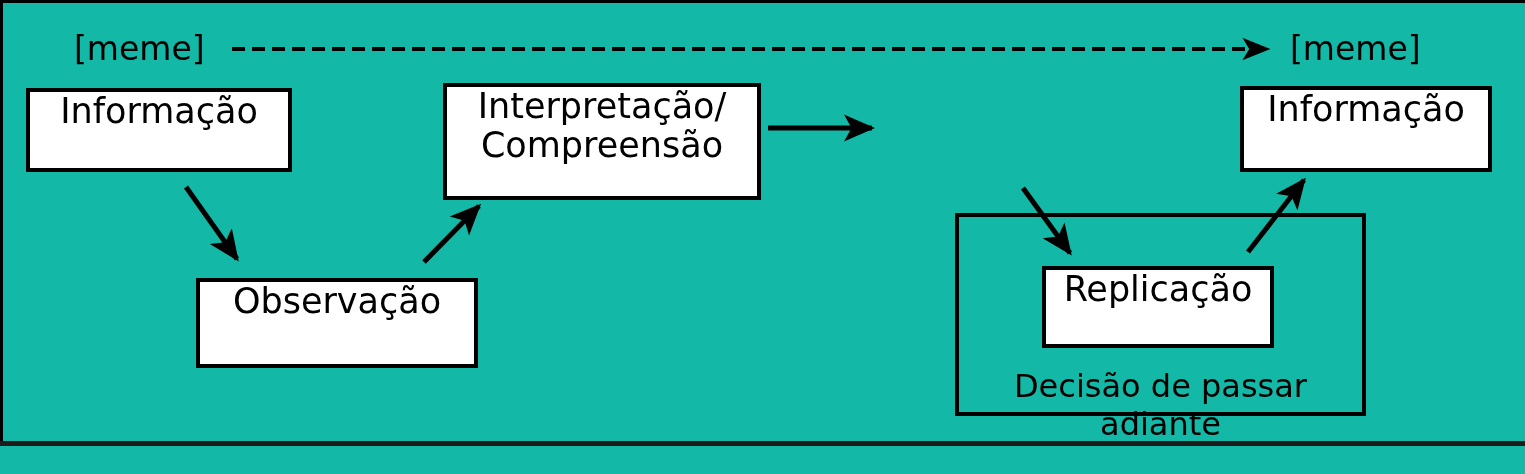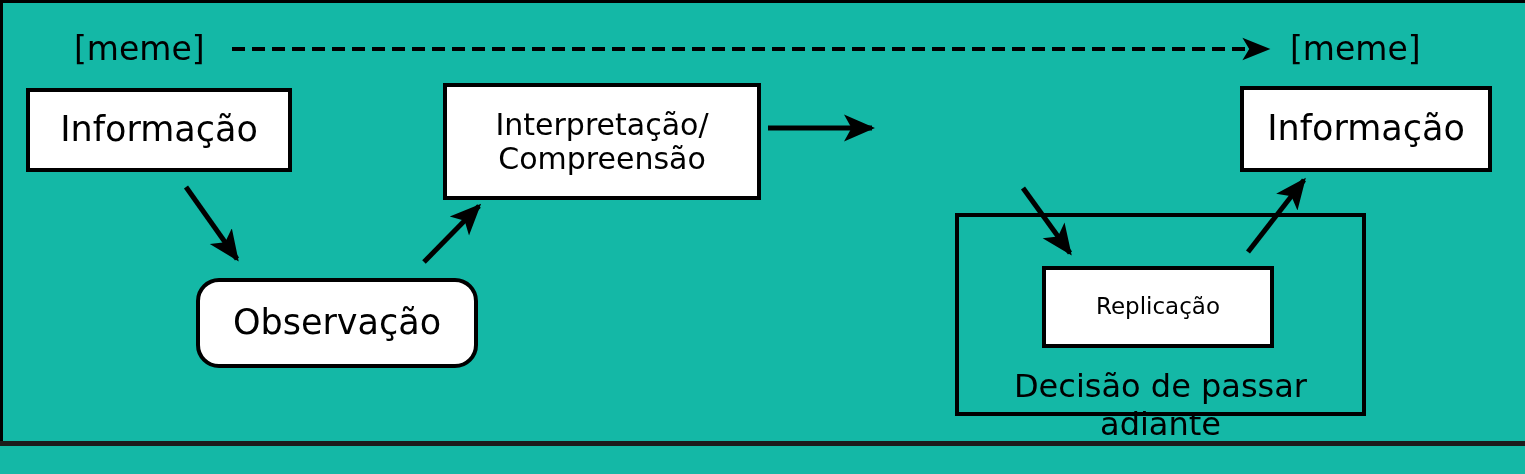--- a/index.html
+++ b/index.html
@@ -45,61 +45,59 @@
     position: absolute;
     left: 0;
     top: 0;
   }
   .node-box {
     position: absolute;
     box-sizing: border-box;
     border: 4px solid #000000;
     background: #ffffff;
     display: flex;
-    align-items: center;
     justify-content: center;
     text-align: center;
     line-height: 1.12;
     color: #000000;
   }
   .node-label {
     display: block;
     white-space: pre-line;
   }
   #node-informacao-origem {
     left: 26px;  top: 88px;  width: 266px; height: 84px;
     font-size: 35px;
   }
   #node-observacao {
     left: 196px; top: 278px; width: 282px; height: 90px;
     font-size: 35px;
-    border-radius: 23px;
   }
   #node-interpretacao {
     left: 443px; top: 83px;  width: 318px; height: 117px;
-    font-size: 30px;
+    font-size: 35px;
   }
   #node-adocao {
     left: 875px; top: 92px;  width: 200px; height: 85px;
     font-size: 35px;
   }
   #node-informacao-destino {
     left: 1240px; top: 86px; width: 252px; height: 86px;
     font-size: 35px;
   }
   #group-decisao {
     position: absolute;
     left: 955px; top: 213px; width: 411px; height: 203px;
     box-sizing: border-box;
     border: 4px solid #000000;
     background: transparent;
   }
   #node-replicacao {
     left: 1042px; top: 266px; width: 232px; height: 82px;
-    font-size: 23px;
+    font-size: 35px;
   }
   #group-decisao-caption {
     position: absolute;
     left: 955px;
     top: 367px;
     width: 411px;
     text-align: center;
     font-size: 32px;
     color: #000000;
   }

